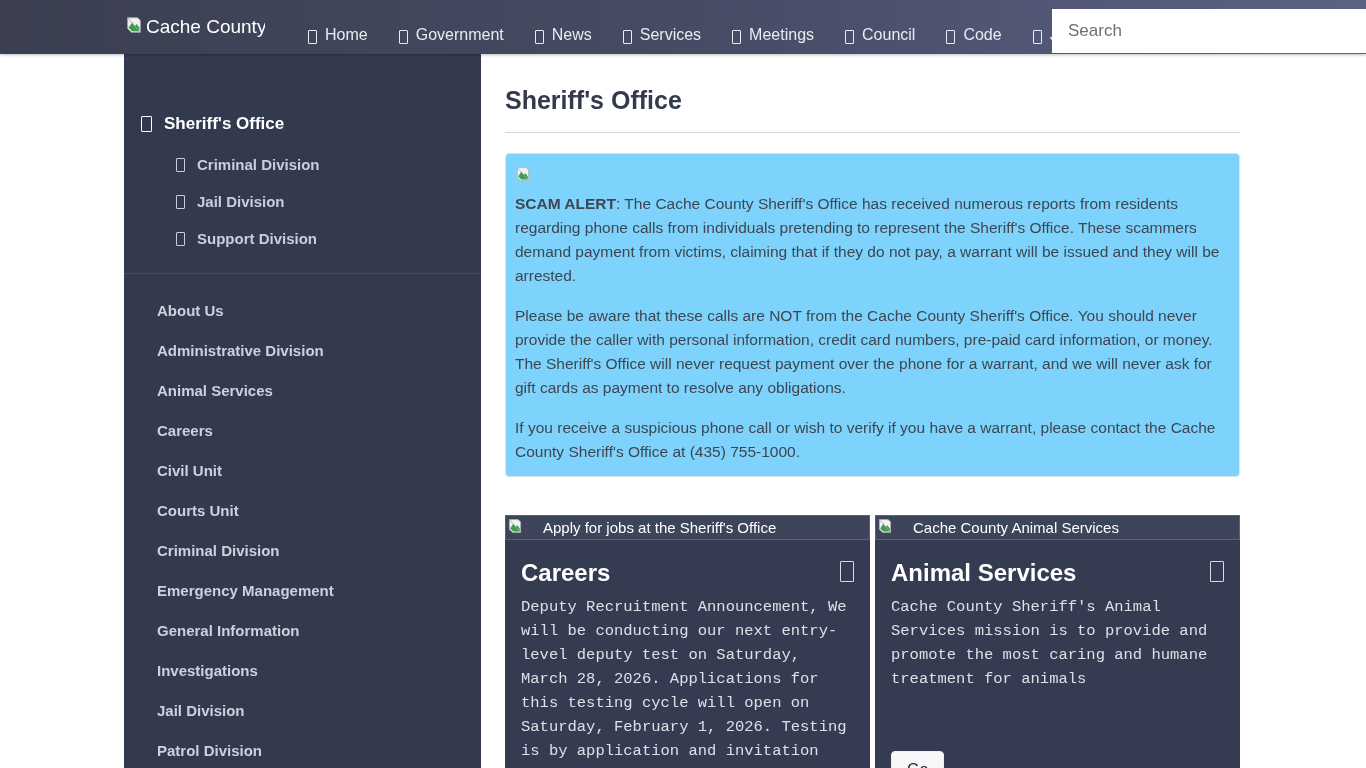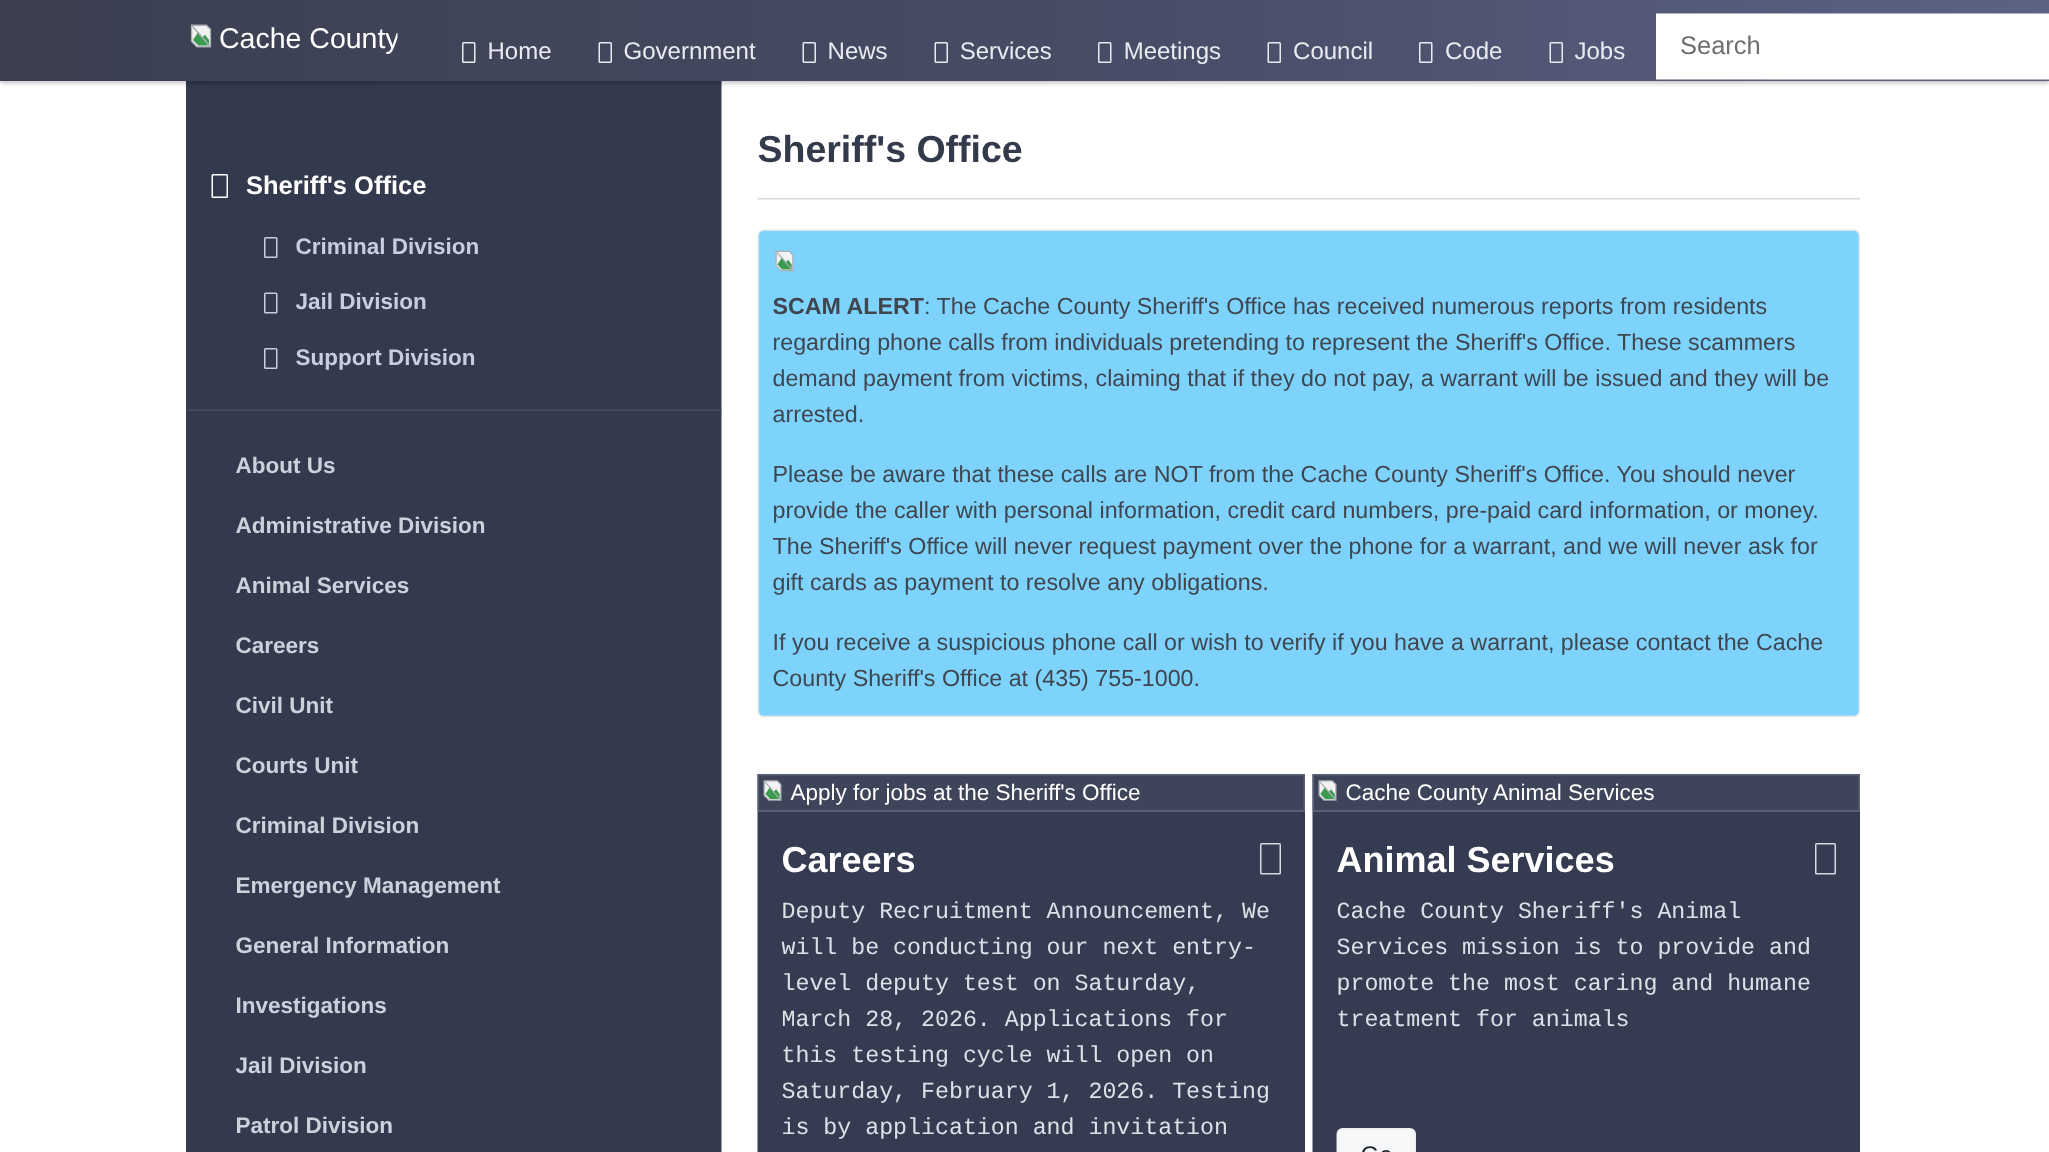--- a/index.html
+++ b/index.html
@@ -29,34 +29,34 @@
     color: #fff; font-size: 19px; white-space: nowrap;
     flex: 0 0 auto;
     cursor: pointer;
   }
   .nav-links {
     display: flex; align-items: center;
     margin-left: 43px; gap: 31px;
     flex: 0 0 auto;
   }
   .nav-item {
-    display: flex; align-items: center; gap: 8px;
+    display: flex; align-items: flex-end; gap: 8px;
     color: #e9ebf1; font-size: 16px;
     cursor: pointer; white-space: nowrap; margin-top: 16px;
   }
   .tofu {
     display: inline-block;
     width: 9px; height: 14px;
     border: 1px solid currentColor;
     border-radius: 1px;
     flex: 0 0 auto;
   }
   .search-input {
     position: absolute; right: 0; top: 9px;
-    width: 262px; height: 44px;
+    width: 314px; height: 44px;
     border: none; outline: none;
     background: #ffffff;
     padding: 0 16px;
     font-size: 17px;
     font-family: "Liberation Sans", sans-serif;
     color: #333;
   }
   .search-input::placeholder { color: #6f6f6f; }
 
   
@@ -128,21 +128,21 @@
   
   .cards {
     margin-top: 38px;
     display: flex; gap: 5px;
   }
   .card { flex: 1 1 0; }
   .card-img-strip {
     height: 25px;
     background: #3e4459;
     border: 1px solid #5a6078;
-    display: flex; align-items: center; gap: 4px;
+    display: flex; align-items: center; gap: 20px;
     padding-left: 1px;
     color: #ffffff; font-size: 15px;
     overflow: hidden; white-space: nowrap;
   }
   .card-body {
     background: #353b50;
     height: 265px;
     padding: 16px;
     display: flex; flex-direction: column;
   }

